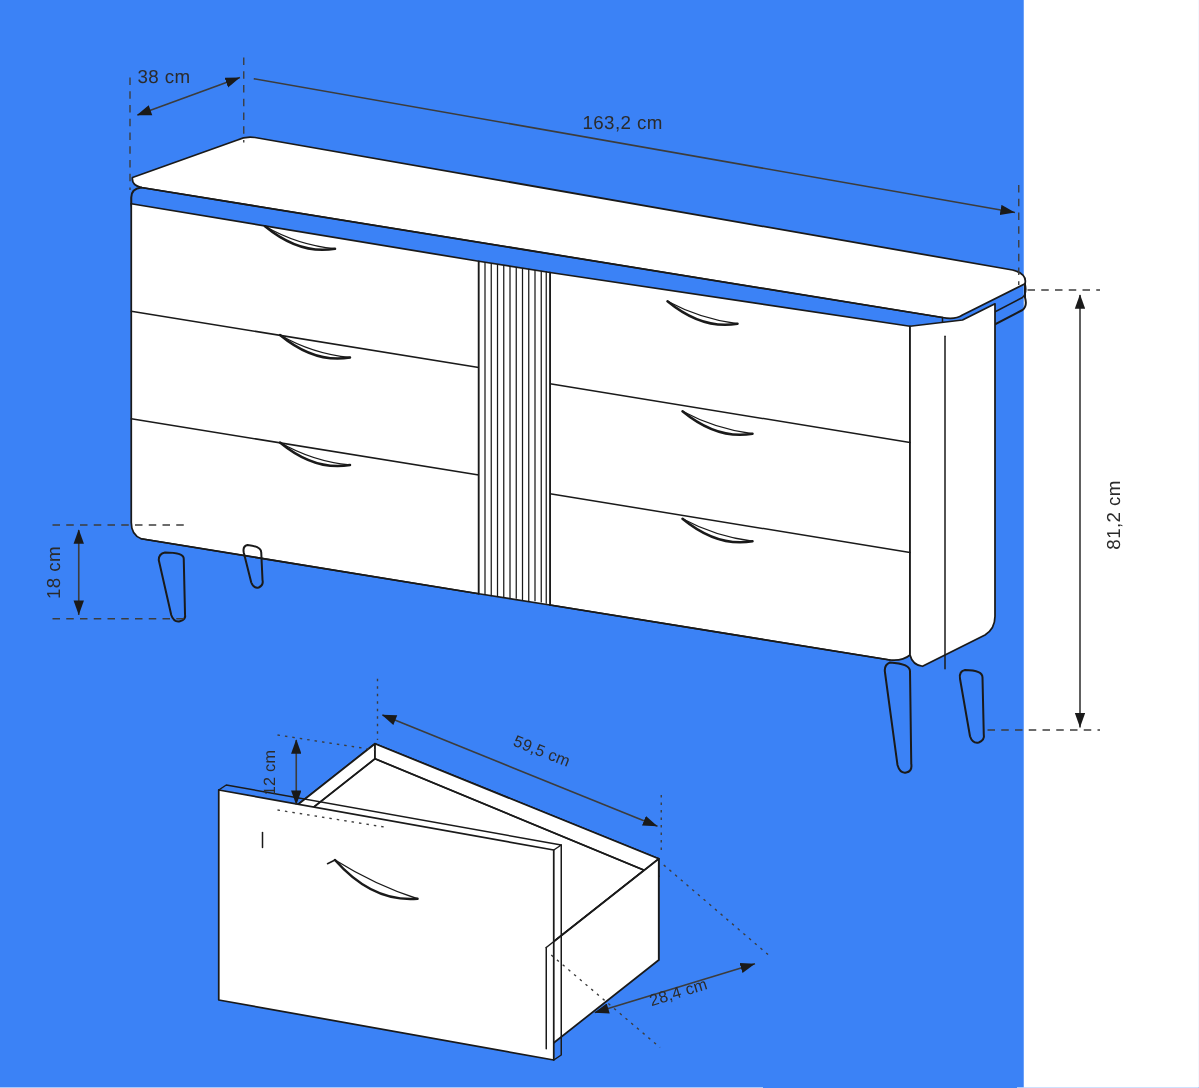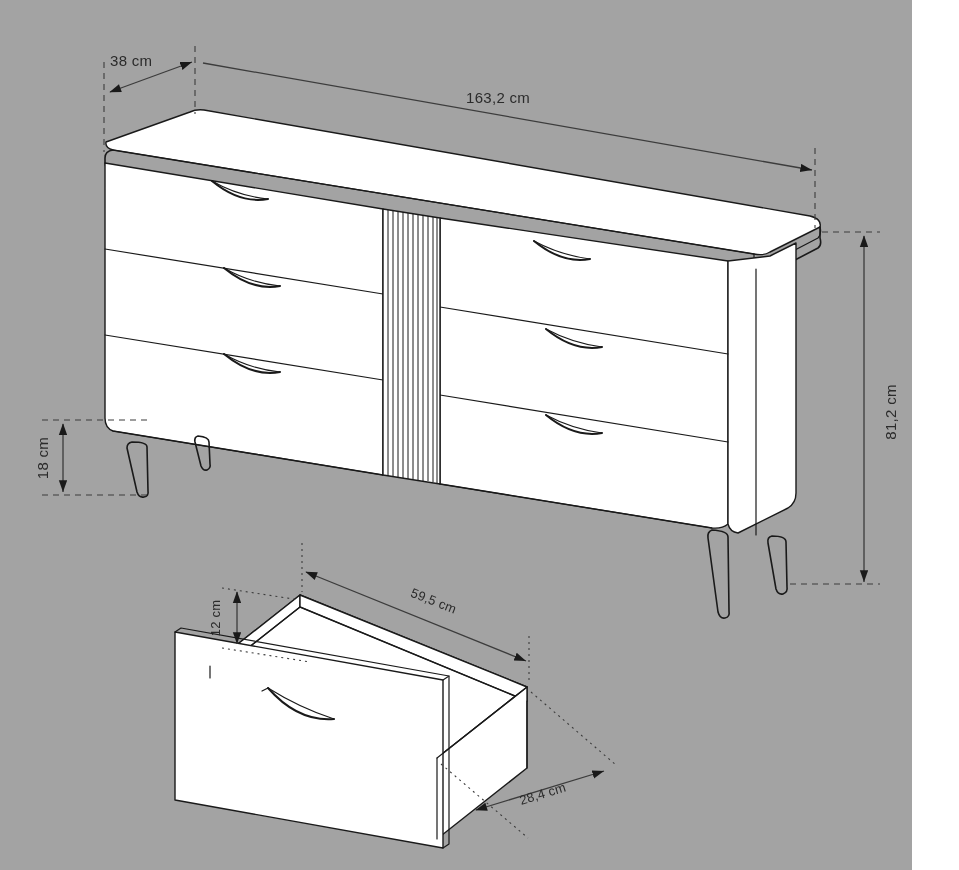--- a/index.html
+++ b/index.html
@@ -9,23 +9,23 @@
     background: #ffffff;
   }
   body {
     width: 959px;
     height: 870px;
     overflow: hidden;
     font-family: "Liberation Sans", sans-serif;
   }
   #drawing-root {
     position: relative;
-    width: 912px;
+    width: 819px;
     height: 870px;
-    background: #a3a3a3;
+    background: #3b82f6;
   }
   svg#tech-svg {
     display: block;
     width: 959px;
     height: 870px;
   }
   .outline {
     fill: none;
     stroke: #1a1a1a;
     stroke-width: 1.6;

